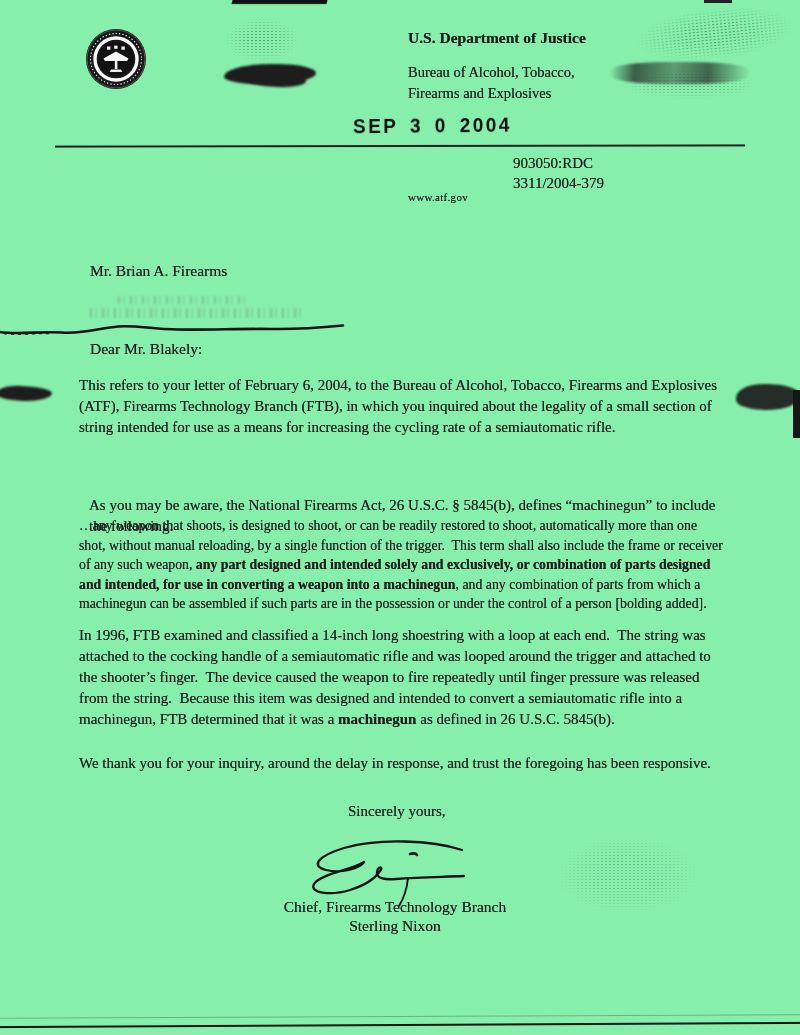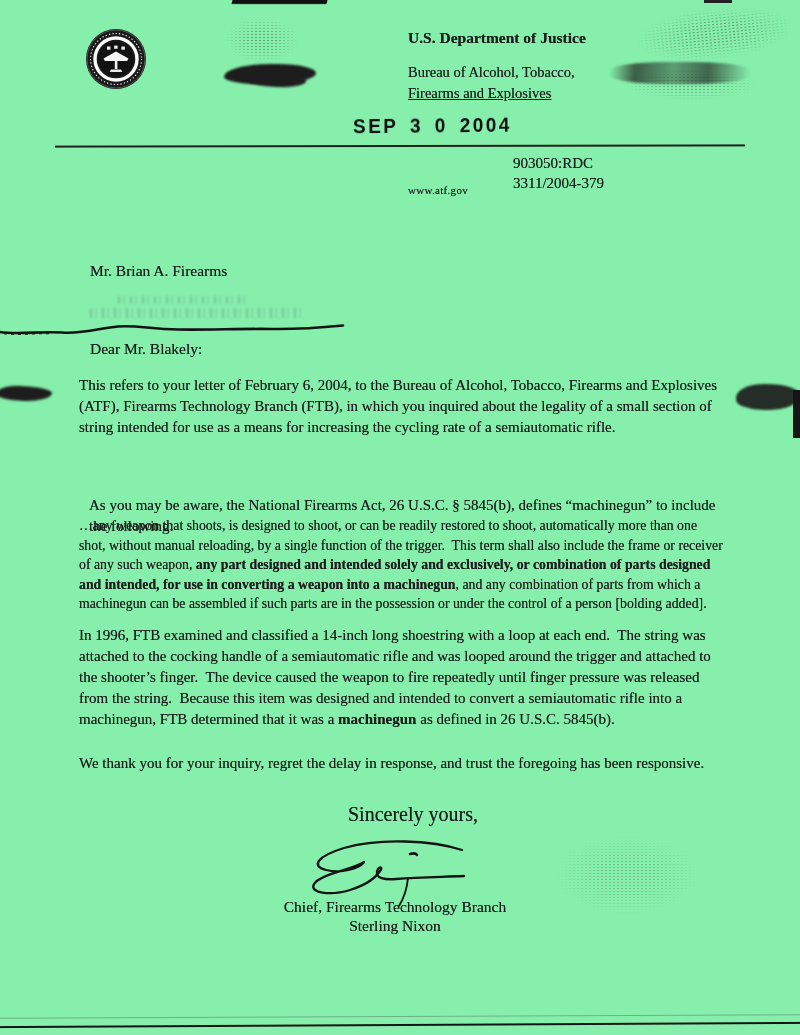--- a/index.html
+++ b/index.html
@@ -17,21 +17,21 @@
     letter-spacing:2.5px;word-spacing:4px;color:#101010;
     transform:rotate(-.6deg) scaleY(1.05);filter:blur(.2px);
   }
   .hrule{background:#1f1f1f;height:2px;transform:rotate(-.1deg);filter:blur(.3px);}
   .ref-line{font-size:15px;line-height:20px;}
   .website{font-size:11px;letter-spacing:.3px;color:#222;}
   .addr{font-size:15.5px;}
   .para{font-size:15px;line-height:21px;white-space:pre-wrap;text-align:left;}
   .quote{font-size:13.8px;line-height:19.5px;}
   .b{font-weight:bold;}
-  .closing{font-size:20px;}
+  .closing{font-size:15px;}
   .sig-col{text-align:center;font-size:15.5px;line-height:19px;}
   
   .speckle{
     background-image:radial-gradient(rgba(45,45,45,.55) .7px, transparent 1.3px);
     background-size:4px 3px;
     -webkit-mask-image:radial-gradient(ellipse at 50% 50%, #000 25%, transparent 72%);
             mask-image:radial-gradient(ellipse at 50% 50%, #000 25%, transparent 72%);
     filter:blur(.5px);
   }
   .blob{filter:blur(1px);background:#1d1d1d;}
@@ -71,29 +71,29 @@
       <rect x="37.4" y="19.5" width="3.4" height="3.2" fill="#f2f2f2"></rect>
       <path d="M19.5 31.5 L32 24.5 L44.5 31.5 L43 34 L21 34 Z" fill="#f4f4f4"></path>
       <path d="M24 34 h16 v2.2 h-16 z" fill="#0f0f0f"></path>
       <path d="M30.8 33.5 h2.6 v8.5 h-2.6 z" fill="#f0f0f0"></path>
       <path d="M27 42.5 h10 l1.4 2.6 h-12.8 z" fill="#e9e9e9"></path>
     </svg>
   </div>
 
   <div class="abs ink dept-title" style="left:408px;top:29px;">U.S. Department of Justice</div>
   <div class="abs ink bureau-line" style="left:408px;top:62px;">Bureau of Alcohol, Tobacco,</div>
-  <div class="abs ink bureau-line" style="left:408px;top:83px;text-decoration:underline;">Firearms and Explosives</div>
+  <div class="abs ink bureau-line" style="left:408px;top:83px;">Firearms and Explosives</div>
 
   <div class="abs date-stamp" style="left:353px;top:115px;">SEP 3 0 2004</div>
 
   <div class="abs hrule" style="left:55px;top:145px;width:690px;"></div>
 
   <div class="abs ink ref-line" style="left:513px;top:153px;">903050:RDC</div>
   <div class="abs ink ref-line" style="left:513px;top:173px;">3311/2004-379</div>
-  <div class="abs ink website" style="left:408px;top:184px;">www.atf.gov</div>
+  <div class="abs ink website" style="left:408px;top:191px;">www.atf.gov</div>
 
   <div class="abs ink addr" style="left:90px;top:262px;">Mr. Brian A. Firearms</div>
 
   <div class="abs ghost-line" style="left:118px;top:296px;width:130px;height:8px;"></div>
   <div class="abs ghost-line" style="left:90px;top:308px;width:212px;height:10px;"></div>
 
   <div class="abs" style="left:0;top:319px;">
     <svg width="345" height="20" viewBox="0 0 345 20">
       <path d="M0 13 C 18 16, 40 12, 62 13.5 C 84 15, 100 9, 118 7.5 C 136 6, 150 10, 178 10.5 C 210 11, 240 9.5, 272 10 C 300 10.4, 322 8.5, 343 6.5" fill="none" stroke="#141414" stroke-width="2.6" stroke-linecap="round" style="filter:blur(.3px);"></path>
       <path d="M4 14.5 C 20 16.5, 34 14, 52 14.5" fill="none" stroke="#1a1a1a" stroke-width="1.4" stroke-dasharray="3 4"></path>
@@ -104,21 +104,21 @@
 
   <div class="abs blob" style="left:-4px;top:386px;width:56px;height:15px;border-radius:40% 60% 50% 50%/60% 40% 60% 40%;transform:rotate(2deg);"></div>
 
   <div class="abs blob" style="left:736px;top:384px;width:64px;height:26px;border-radius:45% 55% 50% 50%/55% 45% 60% 40%;opacity:.92;"></div>
   <div class="abs" style="left:793px;top:390px;width:7px;height:48px;background:#161616;filter:blur(.6px);"></div>
 
   <div class="abs ink para" style="left:79px;top:375px;width:640px;"><span>This refers to your letter of February 6, 2004, to the Bureau of Alcohol, Tobacco, Firearms and Explosives (ATF), Firearms Technology Branch (FTB), in which you inquired about the legality of a small section of string intended for use as a means for increasing the cycling rate of a semiautomatic rifle.</span></div>
   <div class="abs ink para" style="left:89px;top:464px;width:640px;margin-top:31px;"><span>As you may be aware, the National Firearms Act, 26 U.S.C. § 5845(b), defines “machinegun” to include the following:</span></div>
   <div class="abs ink para quote" style="left:79px;top:516px;width:645px;"><span>…any weapon that shoots, is designed to shoot, or can be readily restored to shoot, automatically more than one shot, without manual reloading, by a single function of the trigger.  This term shall also include the frame or receiver of any such weapon, </span><span class="b">any part designed and intended solely and exclusively, or combination of parts designed and intended, for use in converting a weapon into a machinegun</span><span>, and any combination of parts from which a machinegun can be assembled if such parts are in the possession or under the control of a person [bolding added].</span></div>
   <div class="abs ink para" style="left:79px;top:625px;width:648px;"><span>In 1996, FTB examined and classified a 14-inch long shoestring with a loop at each end.  The string was attached to the cocking handle of a semiautomatic rifle and was looped around the trigger and attached to the shooter’s finger.  The device caused the weapon to fire repeatedly until finger pressure was released from the string.  Because this item was designed and intended to convert a semiautomatic rifle into a machinegun, FTB determined that it was a </span><span class="b">machinegun</span><span> as defined in 26 U.S.C. 5845(b).</span></div>
-  <div class="abs ink para" style="left:79px;top:753px;width:640px;"><span>We thank you for your inquiry, regret the delay in response, and trust the foregoing has been responsive.</span></div>
+  <div class="abs ink para" style="left:79px;top:753px;width:640px;"><span>We thank you for your inquiry, around the delay in response, and trust the foregoing has been responsive.</span></div>
 
   <div class="abs ink closing" style="left:348px;top:803px;">Sincerely yours,</div>
 
   <div class="abs" style="left:292px;top:836px;">
     <svg width="195" height="72" viewBox="0 0 195 72">
       <path d="M170 14 C 140 4, 86 2, 52 12 C 26 20, 18 30, 34 34 C 50 38, 68 32, 72 26 C 60 34, 28 38, 22 48 C 17 57, 38 60, 58 54 C 74 49, 84 41, 88 35 C 92 30, 86 30, 85 36 C 84 42, 92 44, 104 43 C 128 41, 150 41, 172 40" fill="none" stroke="#141414" stroke-width="2.3" stroke-linecap="round" stroke-linejoin="round"></path>
       <path d="M118 18 C 121 17, 124 17.5, 125 19" fill="none" stroke="#141414" stroke-width="2.6" stroke-linecap="round"></path>
       <path d="M116 42 C 115 52, 112 62, 107 70" fill="none" stroke="#141414" stroke-width="1.9" stroke-linecap="round"></path>
     </svg>
   </div>

